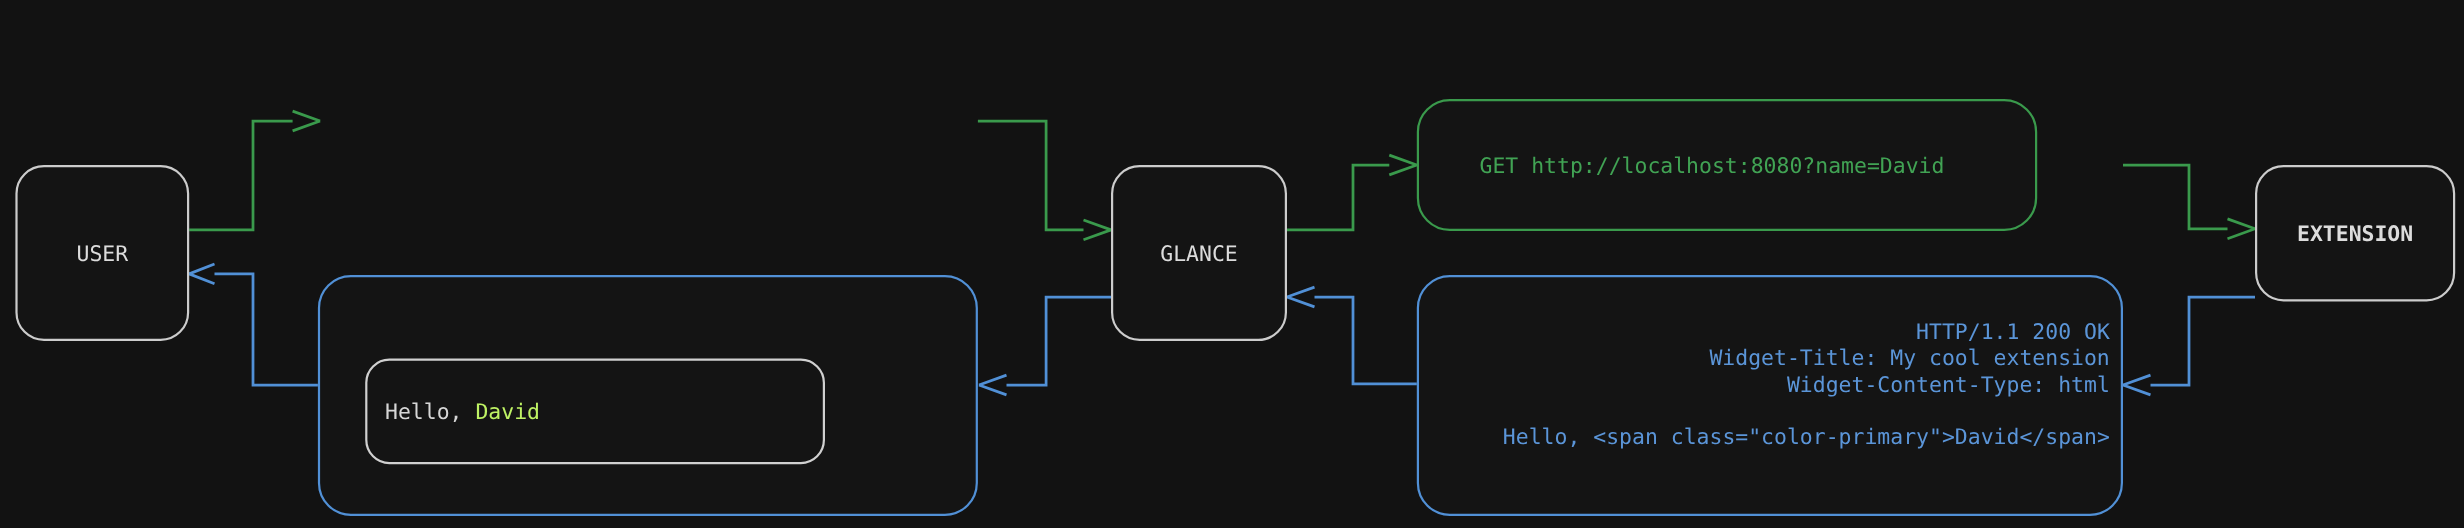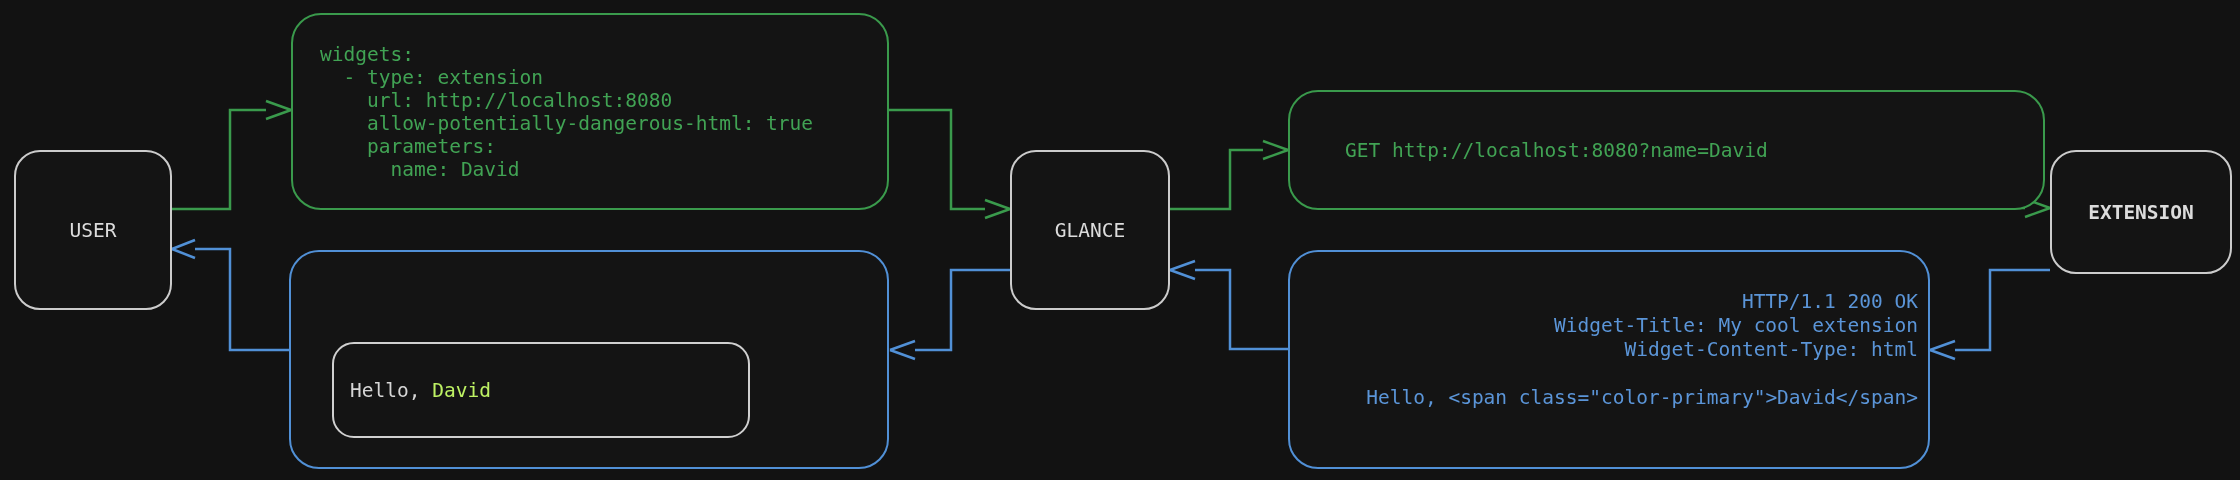--- a/index.html
+++ b/index.html
@@ -39,40 +39,40 @@
   .msg pre { margin: 0; font: inherit; white-space: pre; }
 
   #box-config {
     left: 291px; top: 13px; width: 598px; height: 197px;
     border: 2px solid #3a9a4c;
     color: #41a354;
     padding: 28px 16px 0 27px;
     line-height: 23px;
   }
   #box-request {
-    left: 1288px; top: 90px; width: 757px; height: 120px;
+    left: 1288px; top: 90px; width: 564px; height: 120px;
     border: 2px solid #3a9a4c;
     color: #41a354;
     display: flex; align-items: center;
     padding-left: 55px;
   }
   #box-response {
     left: 1288px; top: 250px; width: 642px; height: 219px;
     border: 2px solid #5190d6;
     color: #5b95d8;
     padding: 38px 10px 0 54px;
     line-height: 24px;
     text-align: right;
   }
   #box-widget {
     left: 289px; top: 250px; width: 600px; height: 219px;
     border: 2px solid #5190d6;
   }
   #widget-inner {
-    position: absolute; left: 332px; top: 342px; width: 418px; height: 96px;
+    position: absolute; left: 332px; top: 326px; width: 418px; height: 96px;
     box-sizing: border-box;
     border: 2px solid #d0d0d0;
     border-radius: 22px;
     background: #141414;
     display: flex; align-items: center;
     padding-left: 16px;
     color: #d6d6d6; font-size: 19.5px; white-space: pre;
   }
   #widget-inner .accent { color: #bef264; }
 
@@ -135,28 +135,20 @@
   </div>
 
   <div class="node" id="node-user">
     <span>USER</span>
   </div>
 
   <div class="node" id="node-extension">
     <span>EXTENSION</span>
   </div>
 
-  <div class="msg" id="box-config">
-    <pre>widgets:
-  - type: extension
-    url: http://localhost:8080
-    allow-potentially-dangerous-html: true
-    parameters:
-      name: David</pre>
-  </div>
 
   <div class="msg" id="box-request">
     <span>GET http://localhost:8080?name=David</span>
   </div>
 
   <div class="msg" id="box-response">
     <pre>HTTP/1.1 200 OK
 Widget-Title: My cool extension
 Widget-Content-Type: html
 

